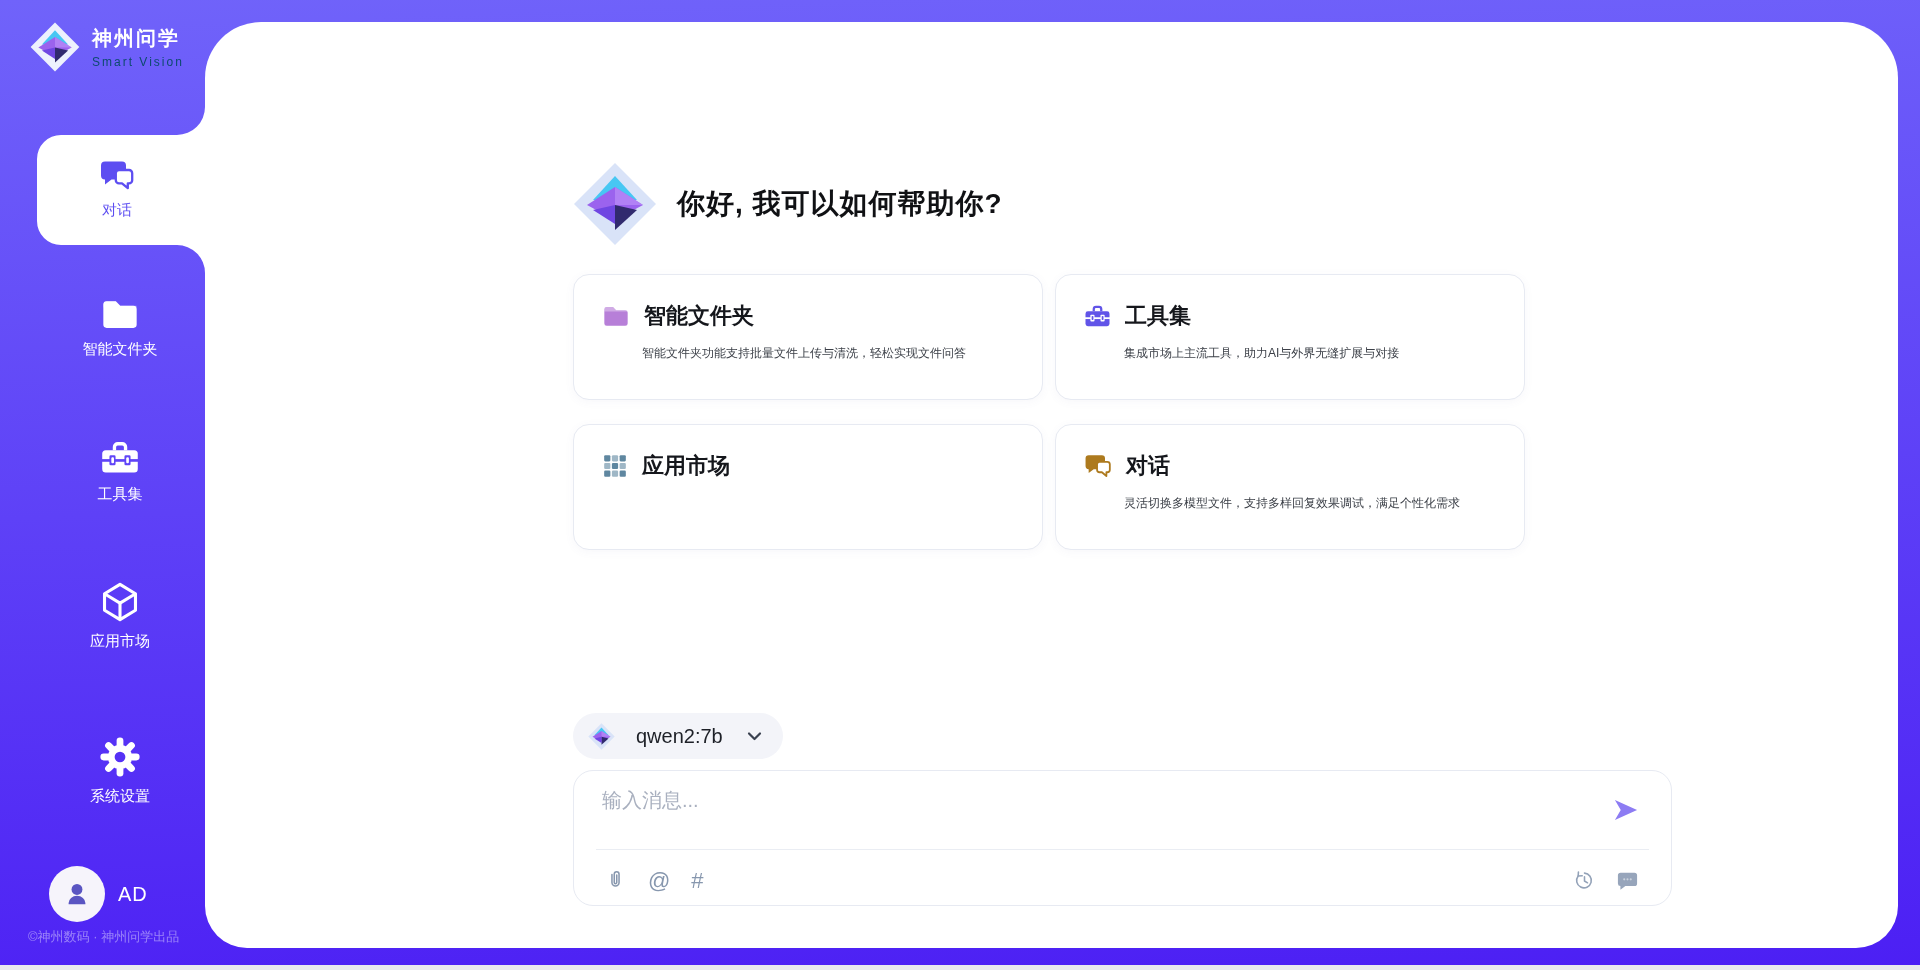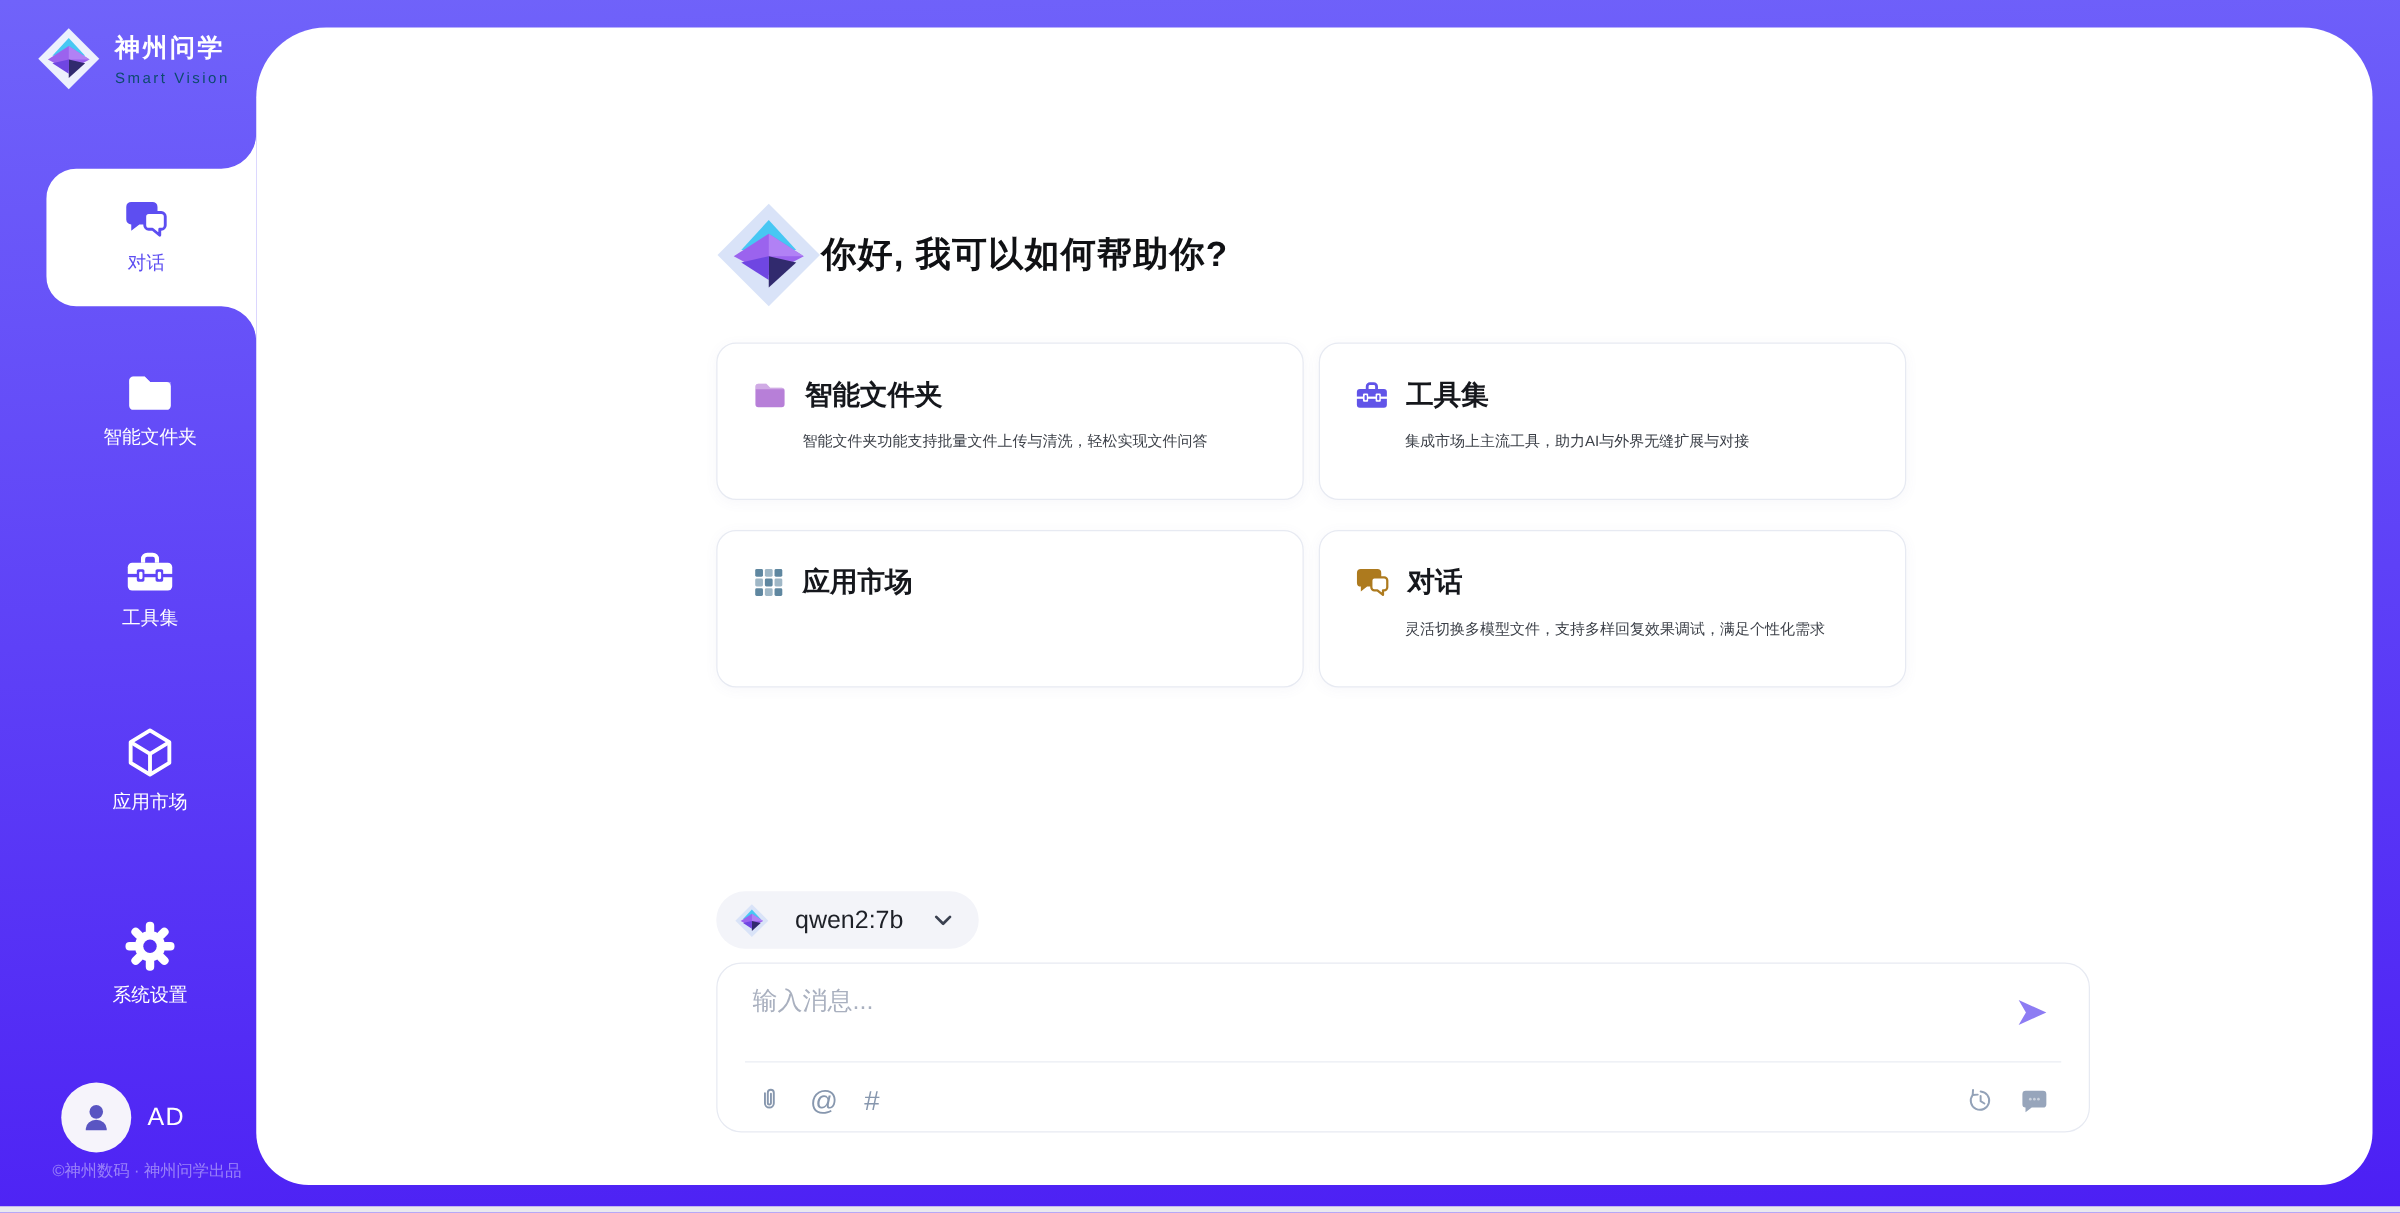--- a/index.html
+++ b/index.html
@@ -30,28 +30,28 @@
     display:flex; flex-direction:column; align-items:center; gap:9px;
     color:#fff; cursor:pointer;
   }
   .side-item .lbl{ font-size:15px; }
   .side-item.i1{ top:297px; } .side-item.i2{ top:440px; }
   .side-item.i3{ top:581px; } .side-item.i4{ top:736px; }
 
   .user-row{ position:absolute; left:49px; top:866px; display:flex; align-items:center; gap:13px; cursor:pointer; }
   .avatar{ width:56px; height:56px; border-radius:50%; background:#f6f4fb; display:flex; align-items:center; justify-content:center; }
   .user-row .uname{ color:#fff; font-size:20px; font-weight:500; letter-spacing:1px; }
-  .copyright{ position:absolute; left:42px; top:928px; color:rgba(255,255,255,0.42); font-size:13px; }
+  .copyright{ position:absolute; left:28px; top:928px; color:rgba(255,255,255,0.42); font-size:13px; }
 
   
   .panel{
     position:absolute; left:205px; top:22px; width:1693px; height:926px;
     background:var(--panel,#fff); border-radius:56px 56px 42px 42px;
   }
-  .greeting{ position:absolute; left:368px; top:140px; display:flex; align-items:center; }
+  .greeting{ position:absolute; left:368px; top:140px; display:flex; align-items:center; gap:20px; }
   .greeting h1{ font-size:28px; font-weight:bold; color:#101114; letter-spacing:1px; }
 
   .cards{
     position:absolute; left:368px; top:252px; width:952px;
     display:grid; grid-template-columns:470px 470px; gap:24px 12px;
   }
   .card{
     background:#fff; border:1px solid var(--border,#e7eaf2); border-radius:16px;
     padding:26px 28px 24px 28px; height:126px; cursor:pointer;
     box-shadow:0 2px 10px rgba(90,100,160,0.05);

